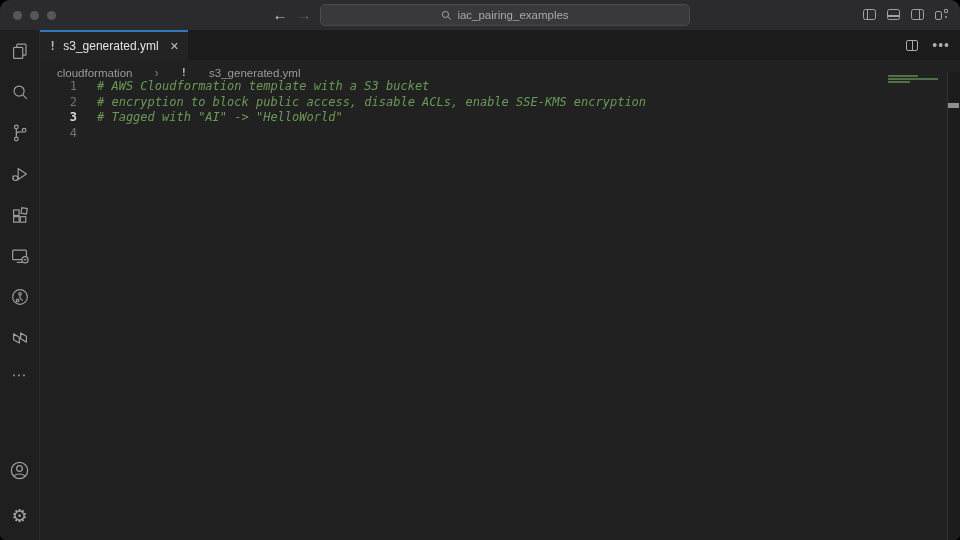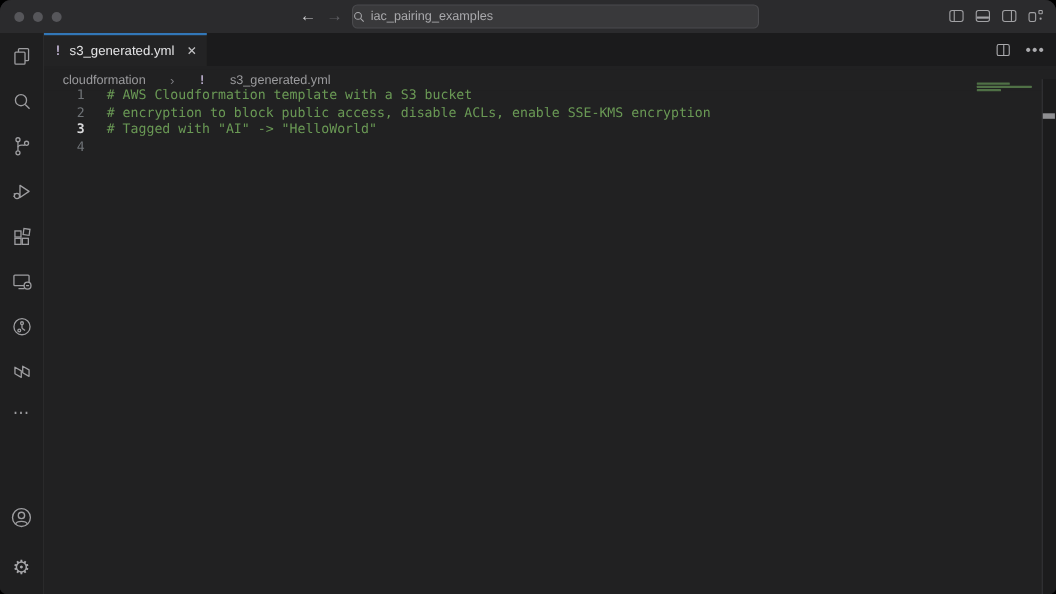--- a/index.html
+++ b/index.html
@@ -8,21 +8,21 @@
     -webkit-font-smoothing:antialiased;}
 
   
   .titlebar{position:absolute;top:0;left:0;right:0;height:30px;background:#2b2b2d;}
   .traffic{position:absolute;top:11px;left:13px;display:flex;gap:8px;}
   .traffic span{width:9px;height:9px;border-radius:50%;background:#56565a;display:block;}
   .nav-arrow{position:absolute;top:3px;font-size:15px;line-height:24px;width:24px;text-align:center;}
   .nav-back{left:268px;color:#c9c9cb;}
   .nav-fwd{left:292px;color:#5e5e62;}
   .searchbox{position:absolute;left:320px;top:4px;width:368px;height:20px;background:#39393b;
-    border:1px solid #4b4b4e;border-radius:5px;display:flex;align-items:center;
+    border:1px solid #4b4b4e;border-radius:5px;display:flex;align-items:center;justify-content:center;
     color:#a9a9ac;font-size:11.5px;gap:5px;}
   .layout-icons{position:absolute;right:12px;top:9px;display:flex;gap:11px;align-items:center;}
   .win-icon{width:13px;height:11px;border:1.2px solid #a2a2a5;border-radius:2.5px;position:relative;box-sizing:border-box;}
   .win-icon.part-left::before{content:'';position:absolute;left:3px;top:0;bottom:0;width:1.2px;background:#a2a2a5;}
   .win-icon.part-bottom::before{content:'';position:absolute;left:0;right:0;bottom:2.5px;height:1.2px;background:#a2a2a5;}
   .win-icon.part-right::before{content:'';position:absolute;right:3px;top:0;bottom:0;width:1.2px;background:#a2a2a5;}
   .cust{width:13px;height:11px;position:relative;}
   .cust::before{content:'';position:absolute;left:0;top:2px;width:7px;height:9px;border:1.2px solid #a2a2a5;border-radius:2px;box-sizing:border-box;}
   .cust::after{content:'';position:absolute;right:0;top:0;width:4px;height:4px;border:1.2px solid #a2a2a5;border-radius:1px;box-sizing:border-box;}
   .cust .dot{position:absolute;right:1px;bottom:2px;width:2.5px;height:2.5px;background:#a2a2a5;border-radius:50%;}
@@ -54,21 +54,21 @@
     display:flex;align-items:center;padding-left:17px;font-size:11.5px;color:#9b9b9e;gap:22px;}
   .bc-chevron{color:#7c7c80;font-size:12px;}
   .bc-badge{font-family:"DejaVu Sans Mono",monospace;font-weight:bold;font-size:11px;color:#bdb0cf;}
 
   
   .editor{position:absolute;top:79px;left:40px;right:13px;bottom:0;
     font-family:"DejaVu Sans Mono",monospace;font-size:12px;}
   .code-line{display:flex;height:15.6px;line-height:15.6px;}
   .line-num{width:37px;text-align:right;color:#6f7377;flex:none;}
   .code-line.active .line-num{color:#d8d8da;font-weight:bold;}
-  .line-code{padding-left:20px;color:var(--comment,#6a9955);white-space:pre;}
+  .line-code{padding-left:20px;color:var(--comment,#6a9955);white-space:pre;font-style:italic;}
 
   
   .minimap{position:absolute;left:888px;top:75px;width:60px;}
   .mm-mark{height:2px;margin-bottom:1.2px;background:#587f4c;opacity:.85;border-radius:.5px;}
 
   
   .ruler-strip{position:absolute;left:948px;right:0;top:72px;bottom:0;background:#1c1c1d;}
   .ruler-border{position:absolute;left:947px;top:72px;bottom:0;width:1px;background:#343437;}
   .ruler-thumb{position:absolute;left:948px;right:1px;top:103px;height:5px;background:#8f8f92;}
 </style>

